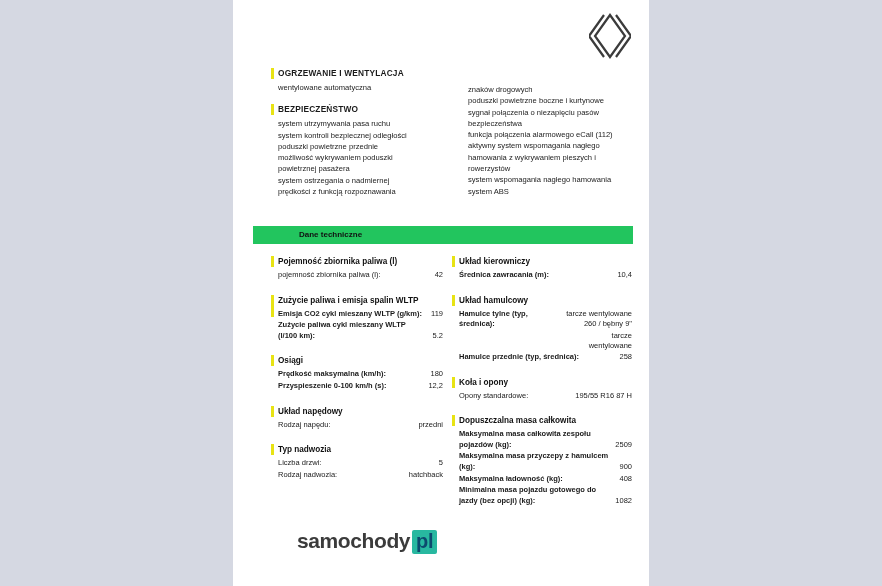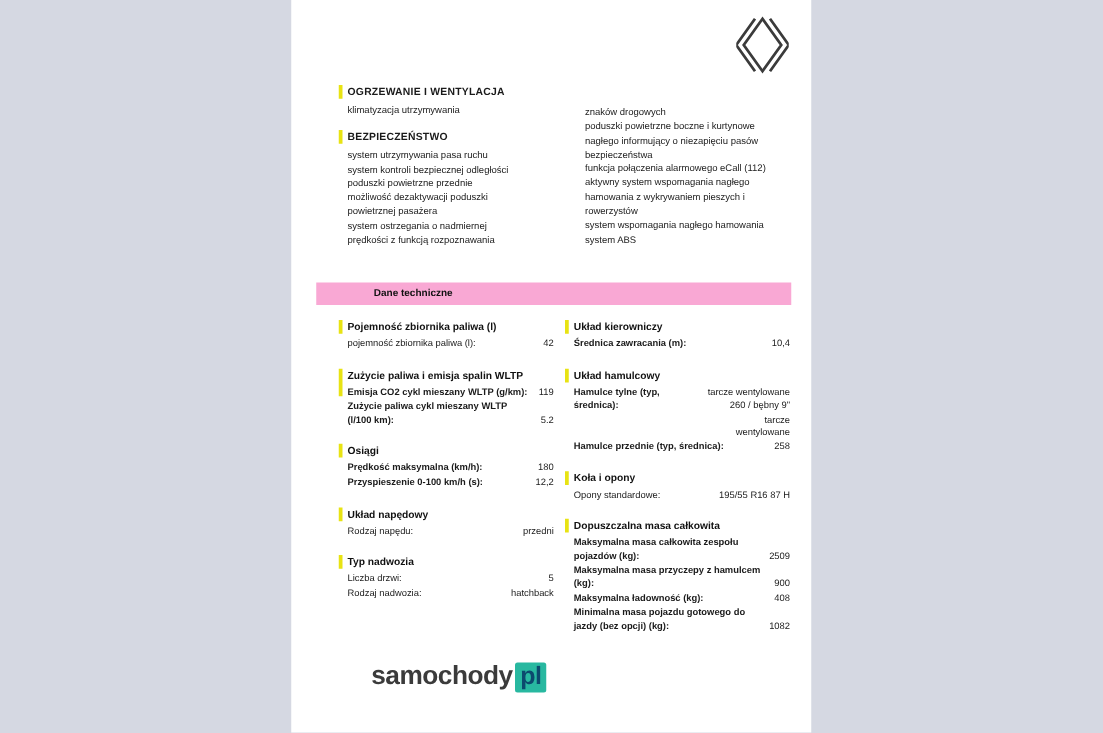--- a/index.html
+++ b/index.html
@@ -70,21 +70,21 @@
     margin: 16px;
   }
 
   
   .dane-bar {
     position: absolute;
     left: 20px;
     top: 226px;
     width: 380px;
     height: 18px;
-    background: #f9a8d4;
+    background: #22c55e;
   }
   .dane-bar span {
     position: absolute;
     left: 46px;
     top: 4px;
     font-size: 8px;
     font-weight: bold;
     color: #111;
   }
 
@@ -158,40 +158,40 @@
         <path d="M15 3 L0 24 L15 45"></path>
       </g>
     </svg>
   </div>
 
   <div class="top-block">
     <div class="col-left">
 
       <div class="sec-head">OGRZEWANIE I WENTYLACJA</div>
       <div class="sec-list">
-        <div>klimatyzacja utrzymywania</div>
+        <div>wentylowane automatyczna</div>
       </div>
 
       <div class="sec-head">BEZPIECZEŃSTWO</div>
       <div class="sec-list">
         <div>system utrzymywania pasa ruchu</div>
         <div>system kontroli bezpiecznej odległości</div>
         <div>poduszki powietrzne przednie</div>
-        <div>możliwość dezaktywacji poduszki</div>
+        <div>możliwość wykrywaniem poduszki</div>
         <div>powietrznej pasażera</div>
         <div>system ostrzegania o nadmiernej</div>
         <div>prędkości z funkcją rozpoznawania</div>
       </div>
     </div>
 
     <div class="col-right">
       <div class="plain-list">
         <div>znaków drogowych</div>
         <div>poduszki powietrzne boczne i kurtynowe</div>
-        <div>nagłego informujący o niezapięciu pasów</div>
+        <div>sygnał połączenia o niezapięciu pasów</div>
         <div>bezpieczeństwa</div>
         <div>funkcja połączenia alarmowego eCall (112)</div>
         <div>aktywny system wspomagania nagłego</div>
         <div>hamowania z wykrywaniem pieszych i</div>
         <div>rowerzystów</div>
         <div>system wspomagania nagłego hamowania</div>
         <div>system ABS</div>
       </div>
     </div>
   </div>

